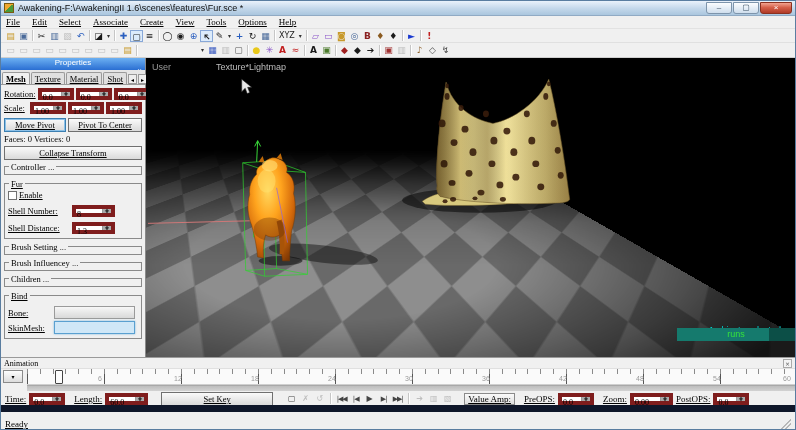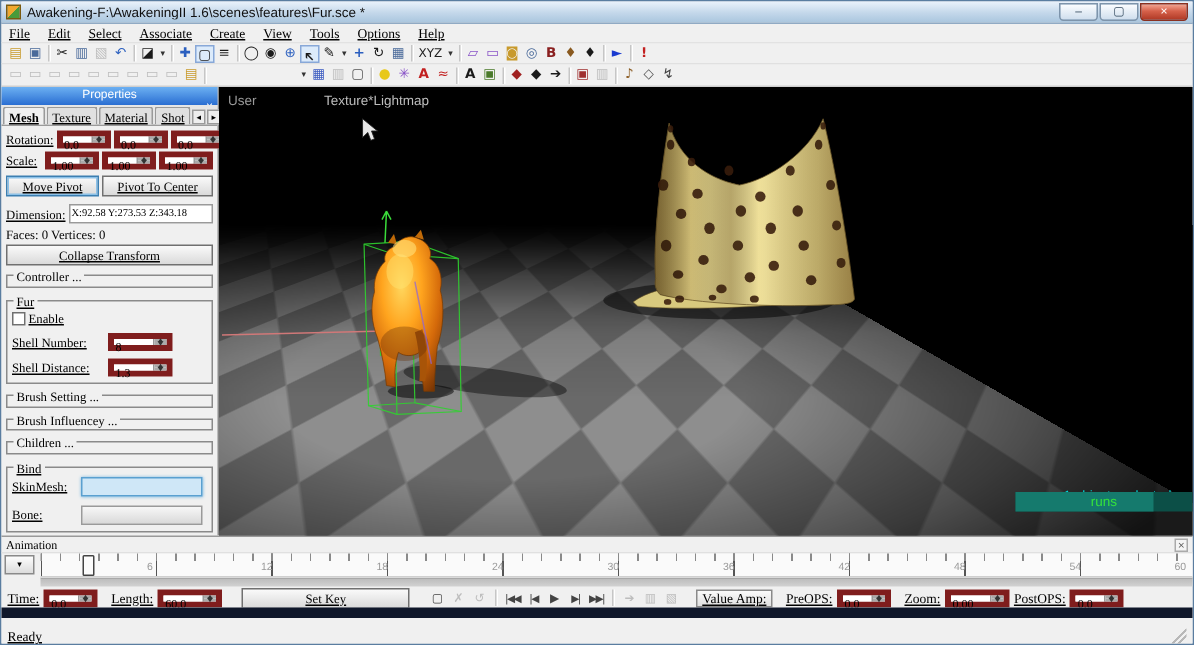--- a/index.html
+++ b/index.html
@@ -275,24 +275,20 @@
             <span class="spin">
               <i class="up"></i>
               <i class="dn"></i>
             </span>
           </span>
       </div>
       <div class="row" style="margin-top:2px">
         <span class="btn focus" style="width:62px">Move Pivot</span>
         <span class="btn" style="flex:1">Pivot To Center</span>
       </div>
-      <div class="row" style="margin-top:3px">
-        <span class="lbl">Dimension:</span>
-        <span class="dimval">X:92.58 Y:273.53 Z:343.18</span>
-      </div>
       <div class="row">
         <span>Faces: 0 Vertices: 0</span>
       </div>
       <div class="row">
         <span class="btn" style="flex:1">Collapse Transform</span>
       </div>
 
       <div class="gcollapse">
           <span class="glabel">Controller ...</span>
         </div>
@@ -330,27 +326,27 @@
         </div>
       <div class="gcollapse">
           <span class="glabel">Brush Influencey ...</span>
         </div>
       <div class="gcollapse">
           <span class="glabel">Children ...</span>
         </div>
 
       <div class="fieldset">
         <span class="glabel">Bind</span>
+        <div class="row" style="padding-left:0;margin-top:4px">
+          <span class="lbl" style="width:44px">Bone:</span>
+          <span class="bindbtn"></span>
+        </div>
         <div class="row" style="padding-left:0">
           <span class="lbl" style="width:44px">SkinMesh:</span>
           <span class="bindbtn hl"></span>
-        </div>
-        <div class="row" style="padding-left:0;margin-top:4px">
-          <span class="lbl" style="width:44px">Bone:</span>
-          <span class="bindbtn"></span>
         </div>
       </div>
     </div>
 
     <div class="viewport">
       <div class="floorwrap">
         <div class="floor"></div>
         <div class="floorshade"></div>
       </div>
 

